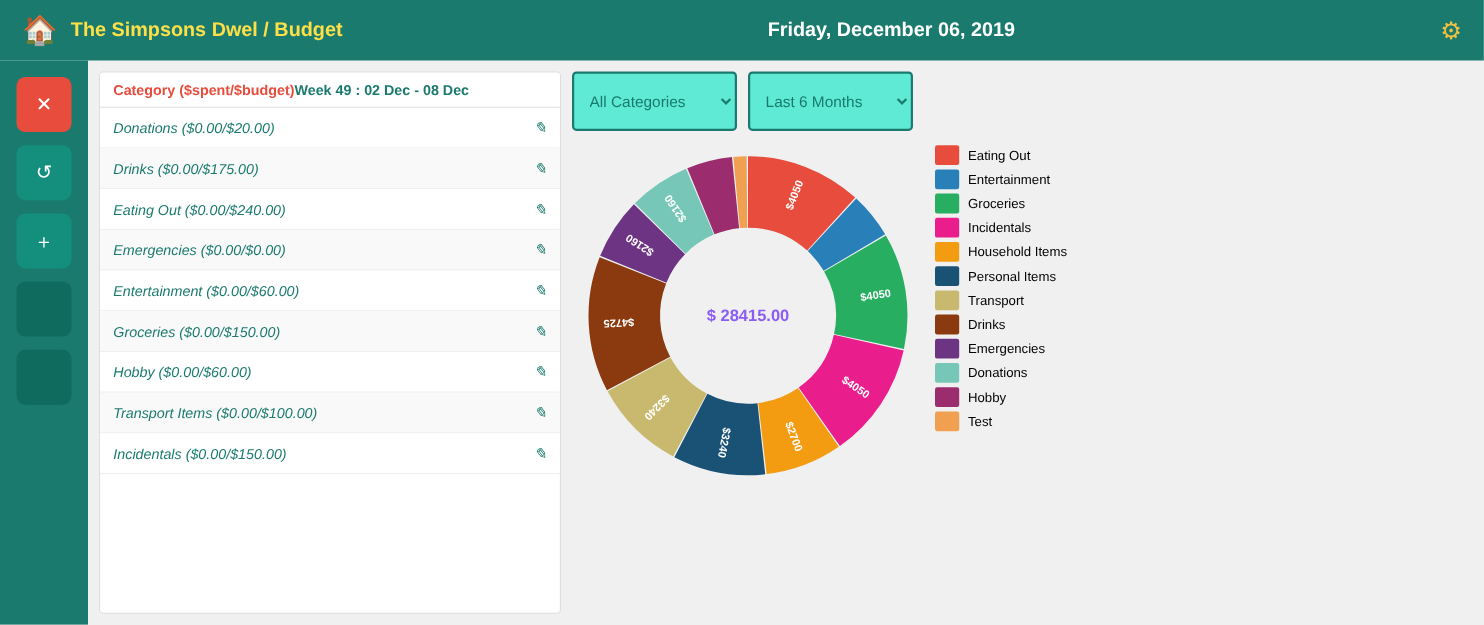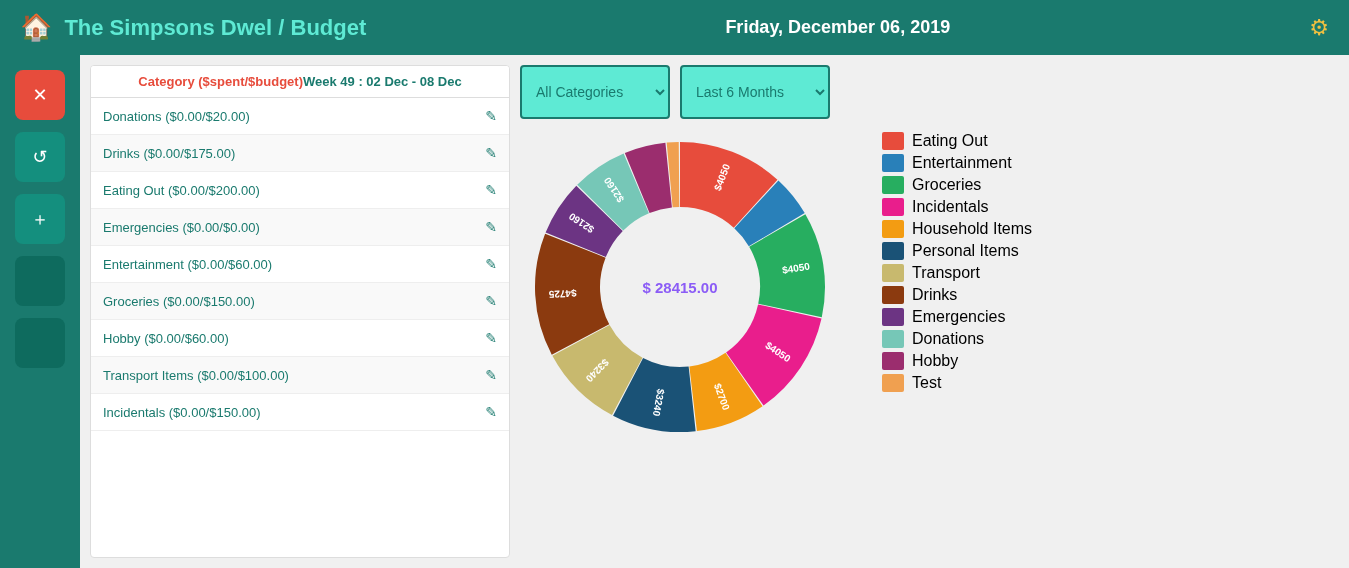--- a/index.html
+++ b/index.html
@@ -8,21 +8,21 @@
     
     .header {
       background: #1a7a6e;
       display: flex;
       align-items: center;
       justify-content: space-between;
       padding: 0 20px;
       height: 55px;
     }
     .header-left { display: flex; align-items: center; gap: 12px; }
-    .header-title { color: #5eead4; font-size: 22px; font-weight: bold; }
+    .header-title { color: #fde047; font-size: 18px; font-weight: bold; }
     .header-date { color: white; font-size: 18px; font-weight: bold; }
     .header-icon { color: #f0c040; font-size: 26px; }
     .gear-icon { color: #f0c040; font-size: 22px; cursor: pointer; }
 
     
     .main { display: flex; height: calc(568px - 55px); }
 
     
     .sidebar {
       background: #1a7a6e;
@@ -56,34 +56,35 @@
     
     .table-section {
       background: white;
       border: 1px solid #ddd;
       border-radius: 4px;
       width: 420px;
       overflow-y: auto;
     }
     .table-header {
       display: flex;
-      justify-content: center;
+      justify-content: flex-start;
       padding: 8px 12px;
       background: white;
       border-bottom: 1px solid #ddd;
     }
     .table-header-cat { color: #e74c3c; font-size: 13px; font-weight: bold; }
     .table-header-week { color: #1a7a6e; font-size: 13px; font-weight: bold; }
     .table-row {
       display: flex;
       justify-content: space-between;
       align-items: center;
       padding: 10px 12px;
       border-bottom: 1px solid #eee;
       cursor: pointer;
+      font-style: italic;
     }
     .table-row:nth-child(even) { background: #f9f9f9; }
     .table-row:nth-child(odd) { background: white; }
     .row-label { color: #1a7a6e; font-size: 13px; }
     .row-edit { color: #1a7a6e; font-size: 14px; cursor: pointer; }
 
     
     .chart-section { flex: 1; display: flex; flex-direction: column; gap: 8px; }
     .chart-controls {
       display: flex;
@@ -107,21 +108,21 @@
       top: 50%; left: 50%;
       transform: translate(-50%, -50%);
       text-align: center;
       font-size: 15px;
       font-weight: bold;
       color: #8b5cf6;
     }
 
     
     .legend { display: flex; flex-direction: column; gap: 4px; padding-top: 5px; min-width: 160px; }
-    .legend-item { display: flex; align-items: center; gap: 8px; font-size: 16px; margin-left: 32px; }
+    .legend-item { display: flex; align-items: center; gap: 8px; font-size: 12px; }
     .legend-color { width: 22px; height: 18px; border-radius: 2px; flex-shrink: 0; }
 
     svg.donut { width: 320px; height: 320px; }
   </style>
 </head>
 <body>
 
 <div class="header">
   <div class="header-left">
     <span class="header-icon">🏠</span>
@@ -151,21 +152,21 @@
       <div id="table-rows-container">
           <div class="table-row">
             <span class="row-label">Donations ($0.00/$20.00)</span>
             <span class="row-edit">✎</span>
           </div>
           <div class="table-row">
             <span class="row-label">Drinks ($0.00/$175.00)</span>
             <span class="row-edit">✎</span>
           </div>
           <div class="table-row">
-            <span class="row-label">Eating Out ($0.00/$200.00)</span>
+            <span class="row-label">Eating Out ($0.00/$240.00)</span>
             <span class="row-edit">✎</span>
           </div>
           <div class="table-row">
             <span class="row-label">Emergencies ($0.00/$0.00)</span>
             <span class="row-edit">✎</span>
           </div>
           <div class="table-row">
             <span class="row-label">Entertainment ($0.00/$60.00)</span>
             <span class="row-edit">✎</span>
           </div>

